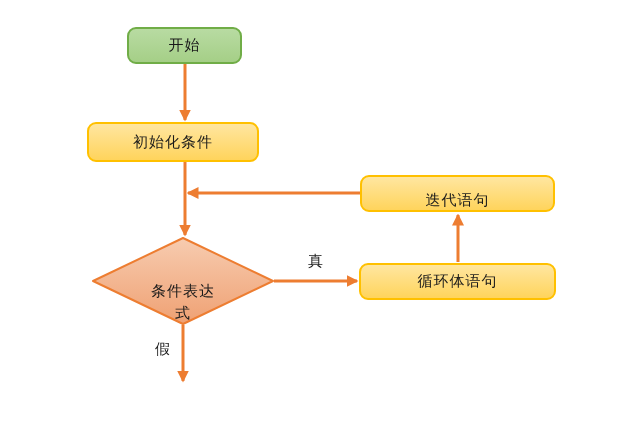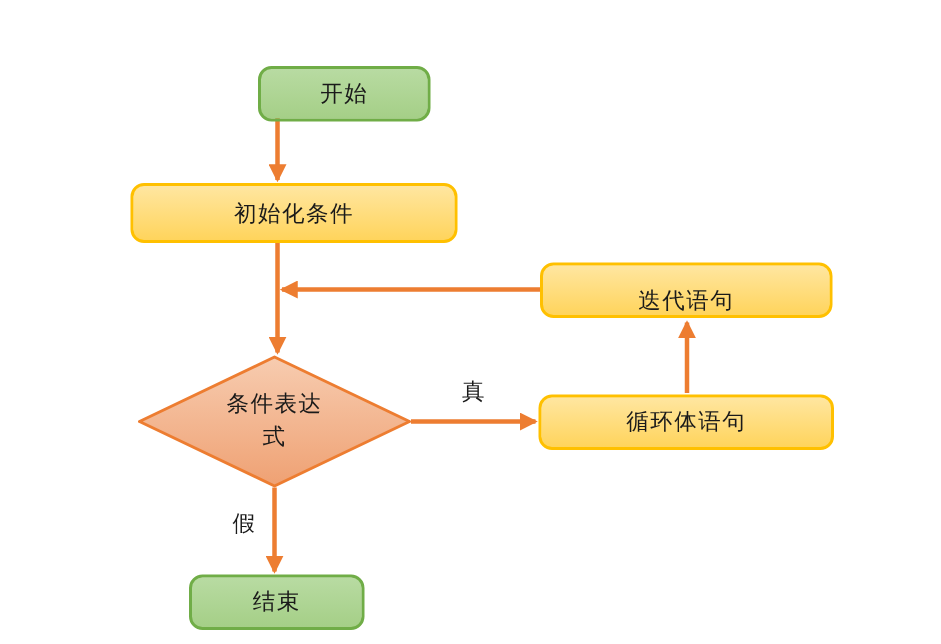--- a/index.html
+++ b/index.html
@@ -40,20 +40,21 @@
   }
   .diamond-text{
     position:absolute;
     width:72px;
     text-align:center;
     font-size:15px;
     color:#1a1a1a;
     letter-spacing:1px;
     line-height:1.45;
     word-break:break-all;
+    margin-top:21px;
   }
   .edge-label{
     position:absolute;
     font-size:15px;
     color:#1a1a1a;
   }
 </style>
 </head>
 <body>
 
@@ -78,38 +79,35 @@
 
     <line x1="274" y1="281" x2="357" y2="281" stroke="#ed7d31" stroke-width="3" marker-end="url(#arrow)"></line>
 
     <line x1="458" y1="262" x2="458" y2="215" stroke="#ed7d31" stroke-width="3" marker-end="url(#arrow)"></line>
 
     <line x1="183" y1="325" x2="183" y2="381" stroke="#ed7d31" stroke-width="3" marker-end="url(#arrow)"></line>
 
     <polygon points="183,238 273,281 183,324 93,281" fill="url(#diamondGrad)" stroke="#ed7d31" stroke-width="2" stroke-linejoin="round"></polygon>
   </svg>
 
-  <div class="node green" style="left:127px;top:44px;width:115px;height:37px;margin-left:45px;">
+  <div class="node green" style="left:127px;top:27px;width:115px;height:37px;">
     <span>开始</span>
   </div>
 
-  <div class="node yellow" style="left:87px;top:122px;width:218px;height:40px;">
+  <div class="node yellow" style="left:87px;top:122px;width:172px;height:40px;">
     <span>初始化条件</span>
   </div>
 
   <div class="diamond-text" style="left:147px;top:259px;">条件表达式</div>
 
   <div class="node yellow" style="left:360px;top:175px;width:195px;height:37px;align-items:flex-end;">
     <span>迭代语句</span>
   </div>
 
   <div class="node yellow" style="left:359px;top:263px;width:197px;height:37px;align-items:center;">
     <span>循环体语句</span>
   </div>
 
-  <div class="node green" style="left:126px;top:383px;width:117px;height:37px;">
-    <span>结束</span>
-  </div>
 
   <div class="edge-label" style="left:308px;top:252px;">真</div>
   <div class="edge-label" style="left:155px;top:340px;">假</div>
 
 </div>
 
 </body></html>

